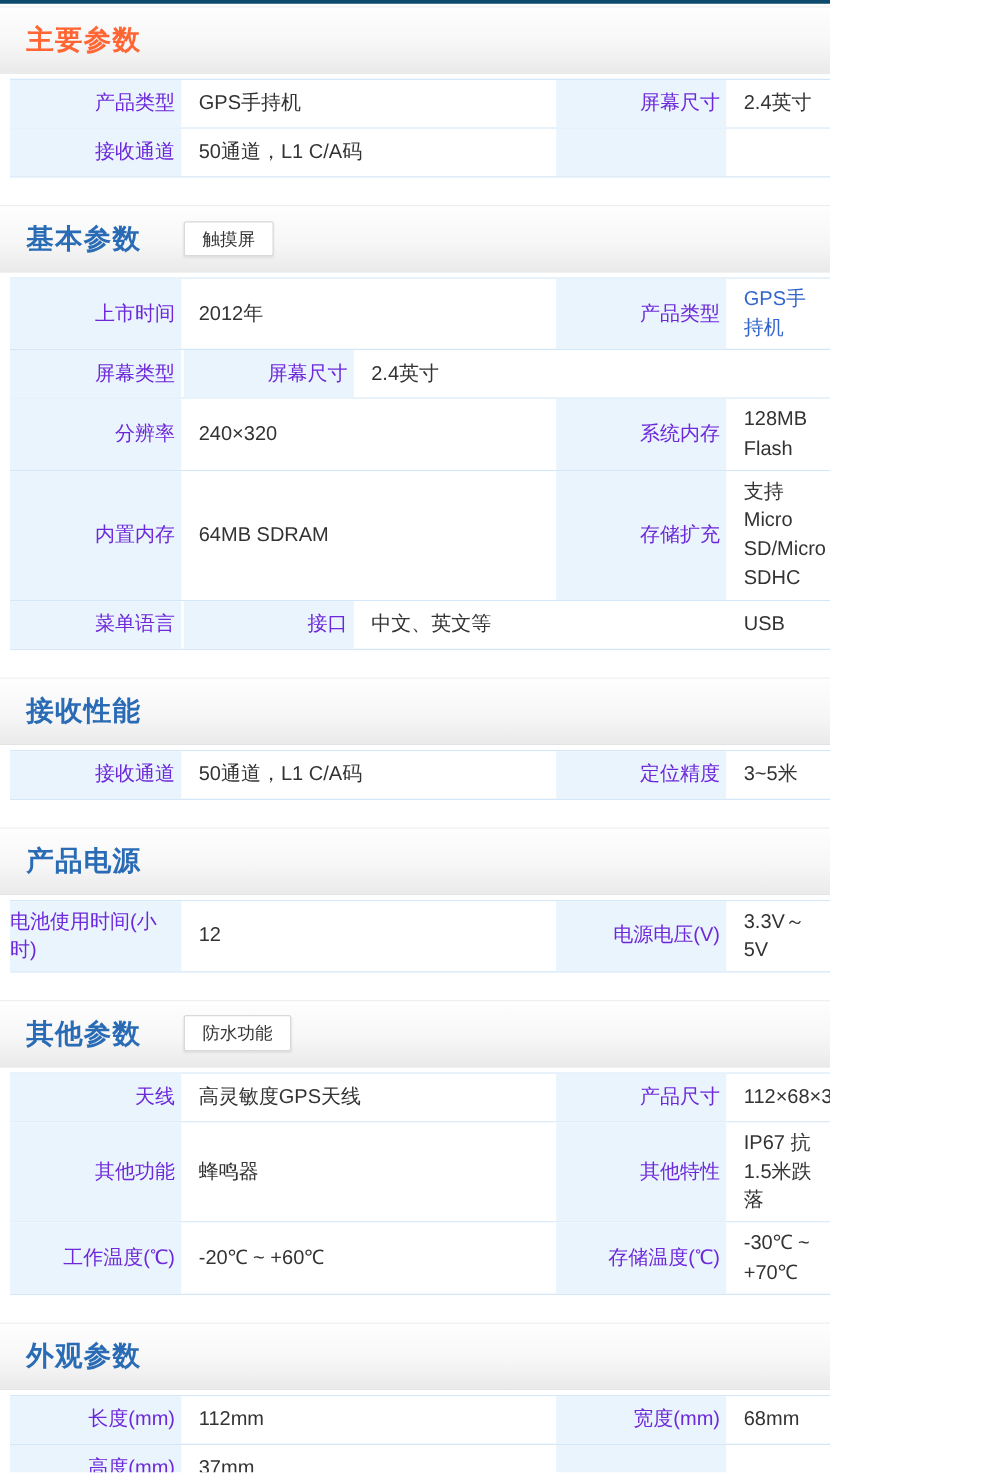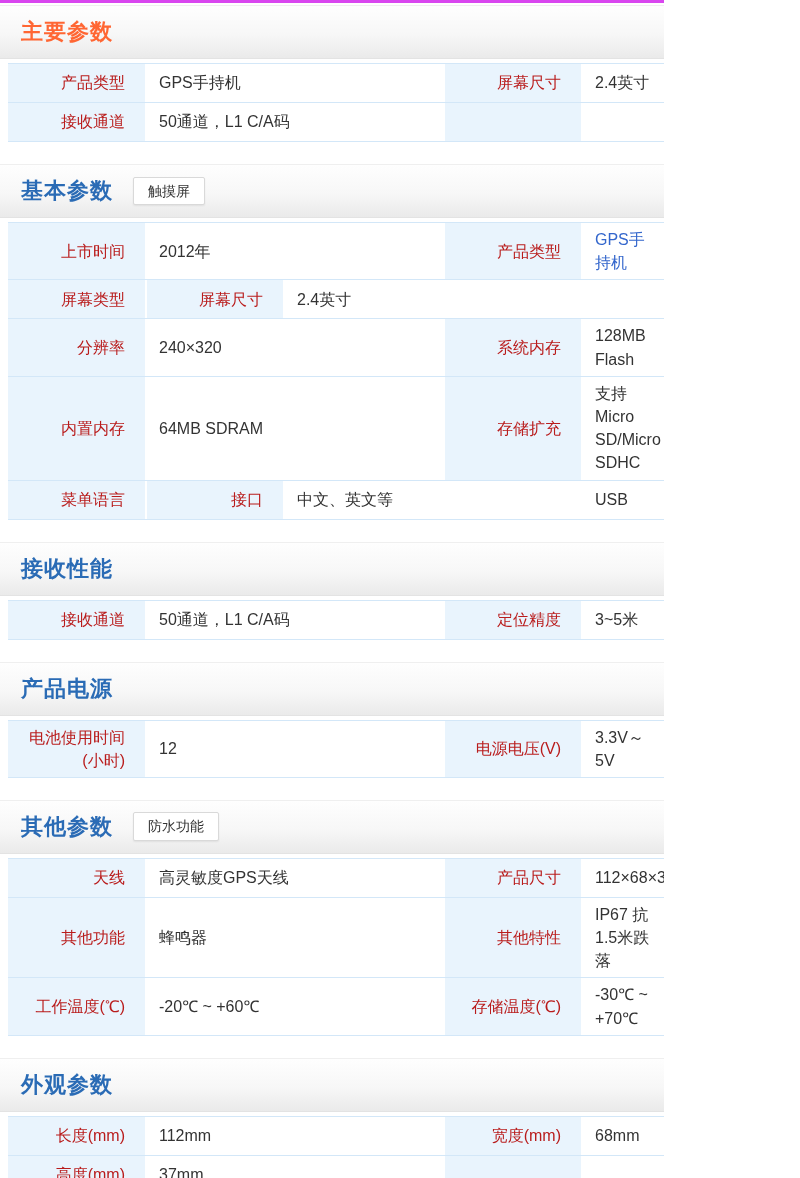--- a/index.html
+++ b/index.html
@@ -5,21 +5,21 @@
   * { box-sizing: border-box; }
   html, body {
     margin: 0; padding: 0;
     width: 800px; height: 1178px;
     overflow: hidden;
     background: #ffffff;
     font-family: "Liberation Sans", sans-serif;
   }
   #page {
     width: 664px; height: 1178px;
-    border-top: 3px solid #d946ef;
+    border-top: 3px solid #0c4a6e;
     overflow: hidden;
   }
   .spec-section { margin-top: 22px; }
   .spec-section:first-child { margin-top: 2px; }
 
   .section-header {
     height: 54px;
     display: flex;
     align-items: center;
     padding-left: 21px;
@@ -28,21 +28,21 @@
     border-bottom: 1px solid #e3e3e3;
   }
   .section-title {
     margin: 0;
     font-size: 22px;
     font-weight: bold;
     color: #2a6bb5;
     letter-spacing: 1px;
   }
   .feature-badge {
-    margin-left: 20px;
+    margin-left: 34px;
     background: #ffffff;
     border: 1px solid #d9d9d9;
     border-radius: 2px;
     box-shadow: 0 1px 2px rgba(0,0,0,0.07);
     padding: 5px 14px;
     font-size: 14px;
     color: #333333;
     font-family: inherit;
     cursor: pointer;
     line-height: 1.2;
@@ -64,24 +64,23 @@
     min-height: 38px;
     padding-top: 5px;
     padding-bottom: 5px;
     font-size: 16px;
     line-height: 1.45;
   }
   .cell.label {
     width: 137px;
     flex: 0 0 137px;
     background: #e9f4fd;
-    color: #b91c1c;
+    color: #6d28d9;
     justify-content: flex-end;
-    text-align: right;
-    padding-right: 20px;
+    padding-right: 5px;
   }
   .cell.label.right { width: 136px; flex: 0 0 136px; }
   .cell.value {
     color: #333333;
     padding-left: 12px;
     padding-right: 8px;
   }
   .cell.value.left { width: 296px; flex: 0 0 296px; }
   .cell.value.right { flex: 1 1 auto; min-width: 0; }
   .value-link { color: #3366cc; text-decoration: none; cursor: pointer; }

